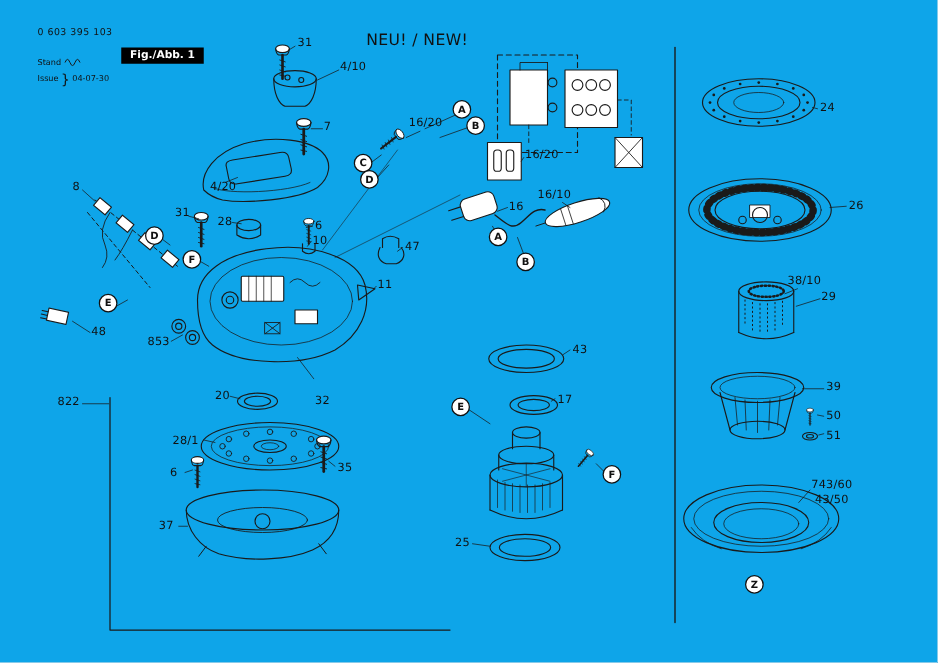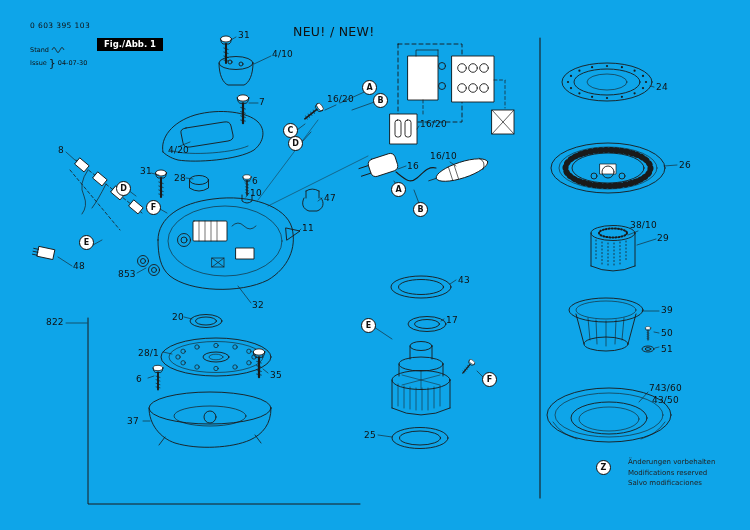--- a/index.html
+++ b/index.html
@@ -388,21 +388,21 @@
   <div class="co" style="left:252px;top:177px">6</div>
   <div class="co" style="left:250px;top:189px">10</div>
   <div class="co" style="left:324px;top:194px">47</div>
   <div class="co" style="left:302px;top:224px">11</div>
   <div class="co" style="left:327px;top:95px">16/20</div>
   <div class="co" style="left:420px;top:120px">16/20</div>
   <div class="co" style="left:407px;top:162px">16</div>
   <div class="co" style="left:430px;top:152px">16/10</div>
   <div class="co" style="left:73px;top:262px">48</div>
   <div class="co" style="left:118px;top:270px">853</div>
-  <div class="co" style="left:252px;top:301px">32</div>
+  <div class="co" style="left:252px;top:317px">32</div>
   <div class="co" style="left:46px;top:318px">822</div>
   <div class="co" style="left:172px;top:313px">20</div>
   <div class="co" style="left:458px;top:276px">43</div>
   <div class="co" style="left:446px;top:316px">17</div>
   <div class="co" style="left:138px;top:349px">28/1</div>
   <div class="co" style="left:270px;top:371px">35</div>
   <div class="co" style="left:136px;top:375px">6</div>
   <div class="co" style="left:127px;top:417px">37</div>
   <div class="co" style="left:364px;top:431px">25</div>
   <div class="co" style="left:656px;top:83px">24</div>
@@ -421,19 +421,14 @@
   <div class="mk" style="left:288px;top:136px">D</div>
   <div class="mk" style="left:116px;top:181px">D</div>
   <div class="mk" style="left:146px;top:200px">F</div>
   <div class="mk" style="left:79px;top:235px">E</div>
   <div class="mk" style="left:391px;top:182px">A</div>
   <div class="mk" style="left:413px;top:202px">B</div>
   <div class="mk" style="left:361px;top:318px">E</div>
   <div class="mk" style="left:482px;top:372px">F</div>
   <div class="mk" style="left:596px;top:460px">Z</div>
 
-  <div class="footer">
-    <div>Änderungen vorbehalten</div>
-    <div>Modifications reserved</div>
-    <div>Salvo modificaciones</div>
-  </div>
 
 </div>
 
 </body></html>

